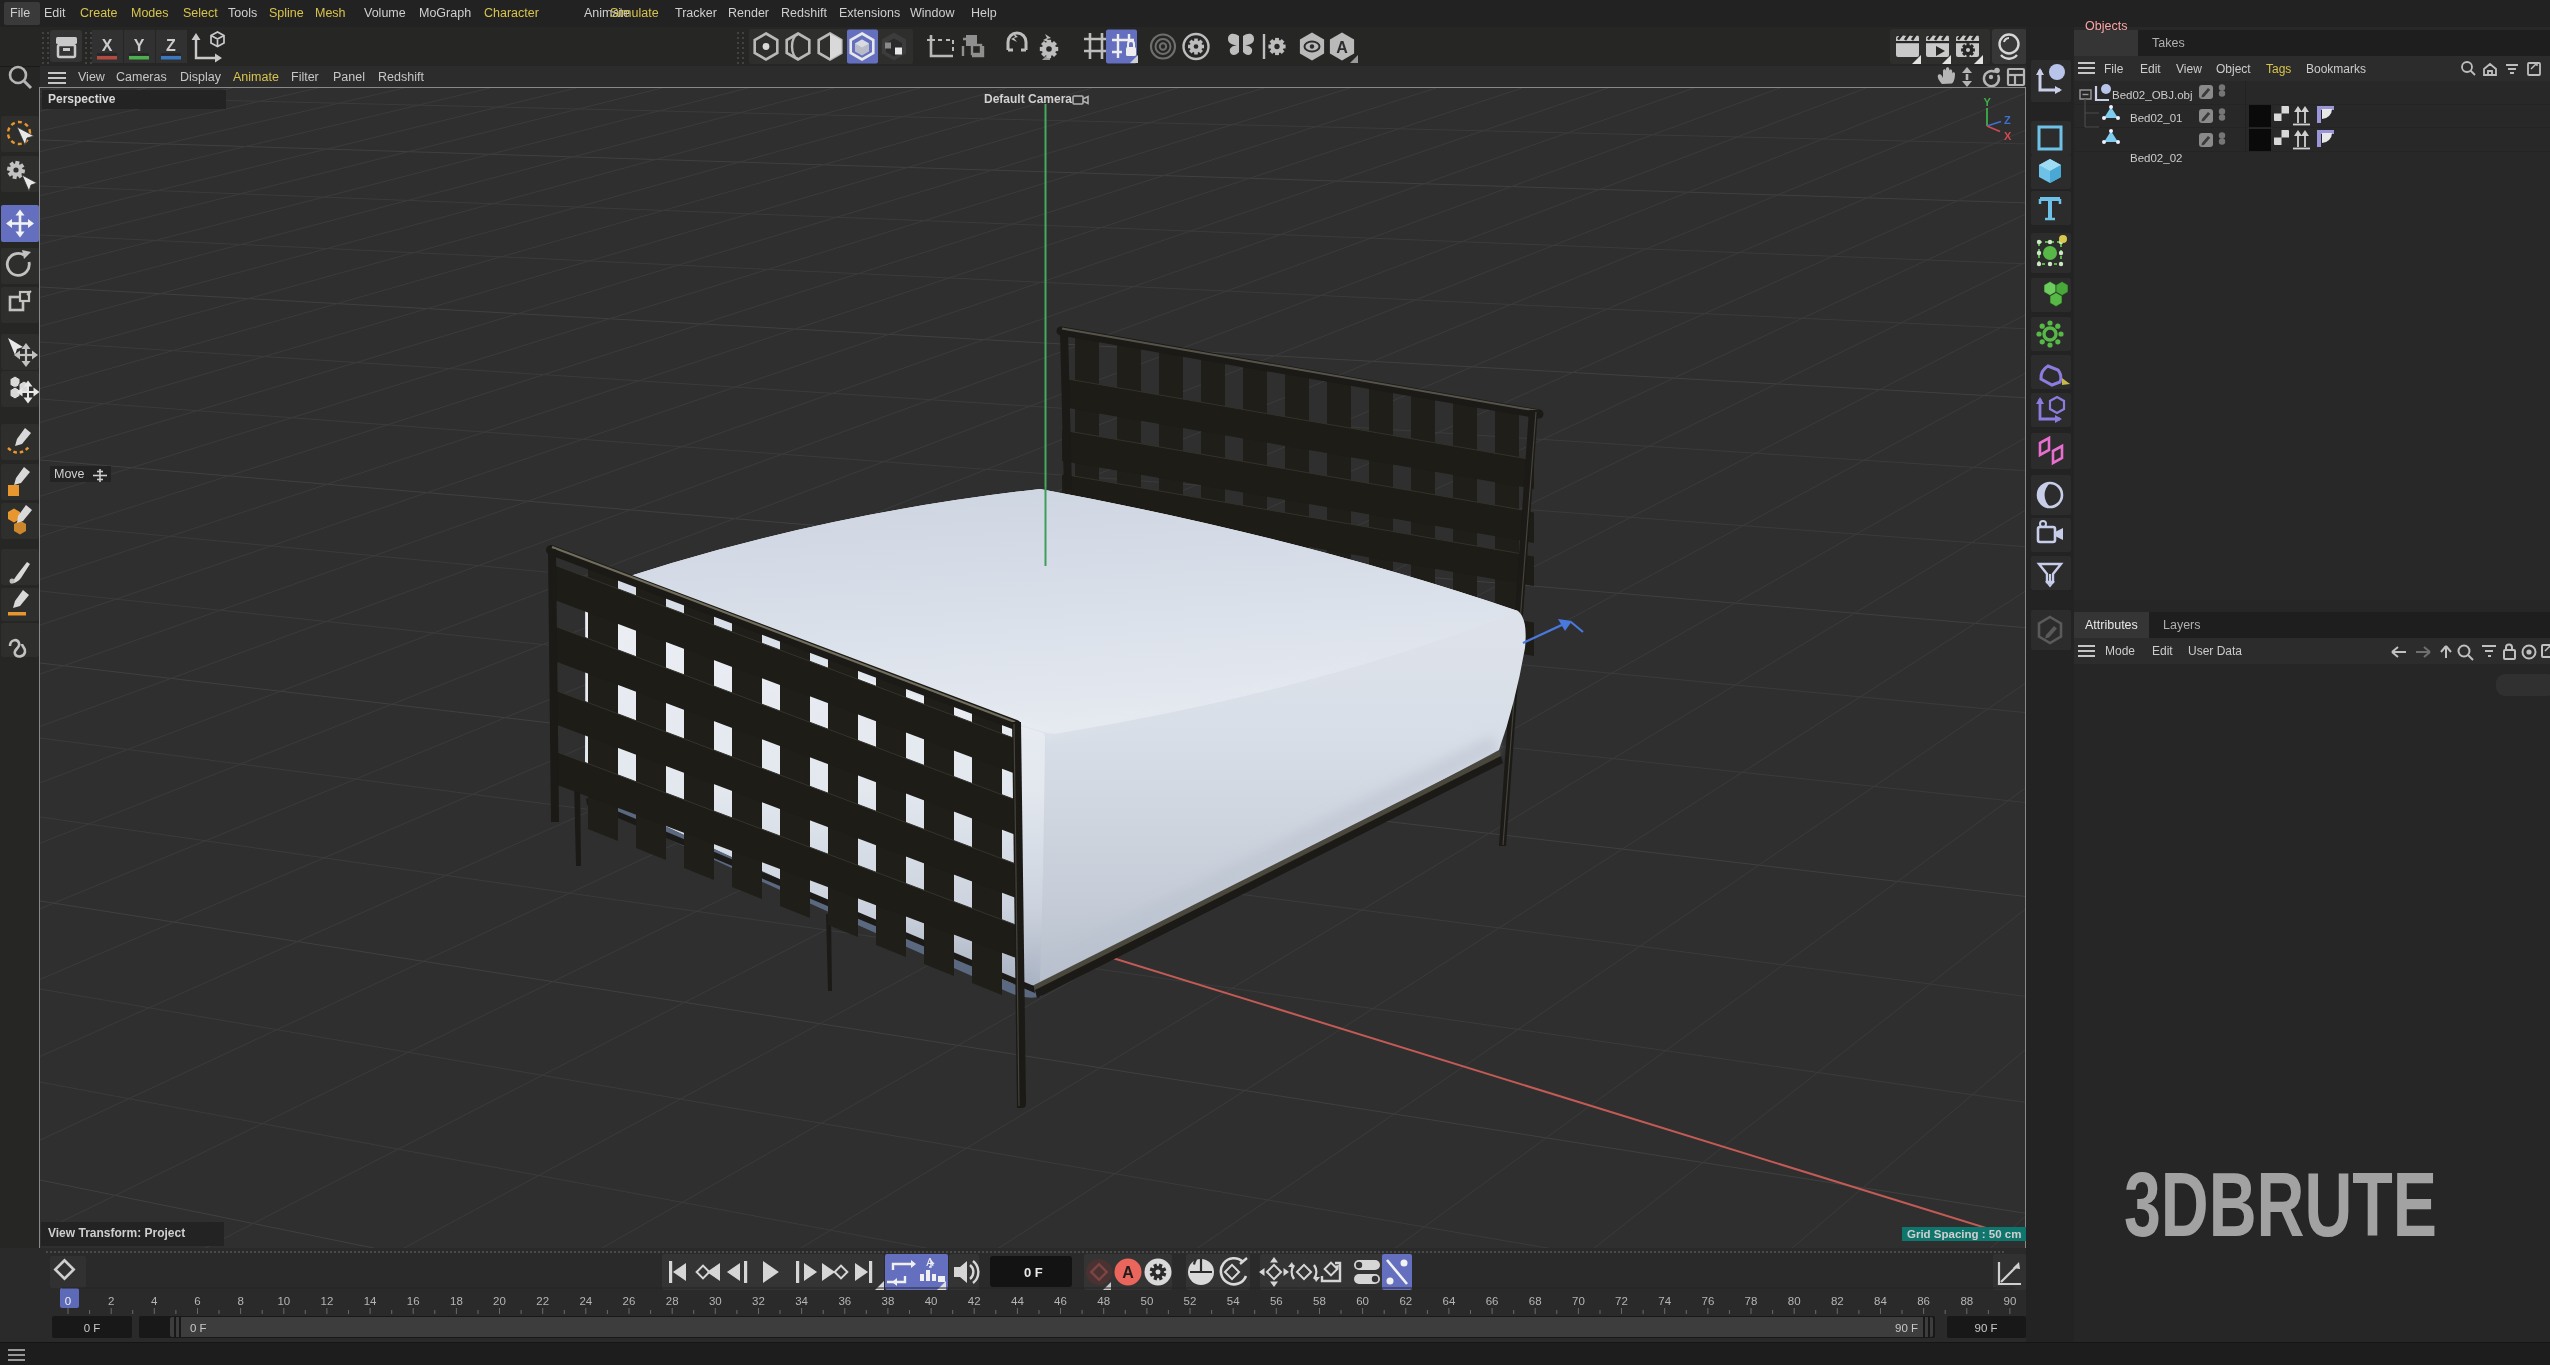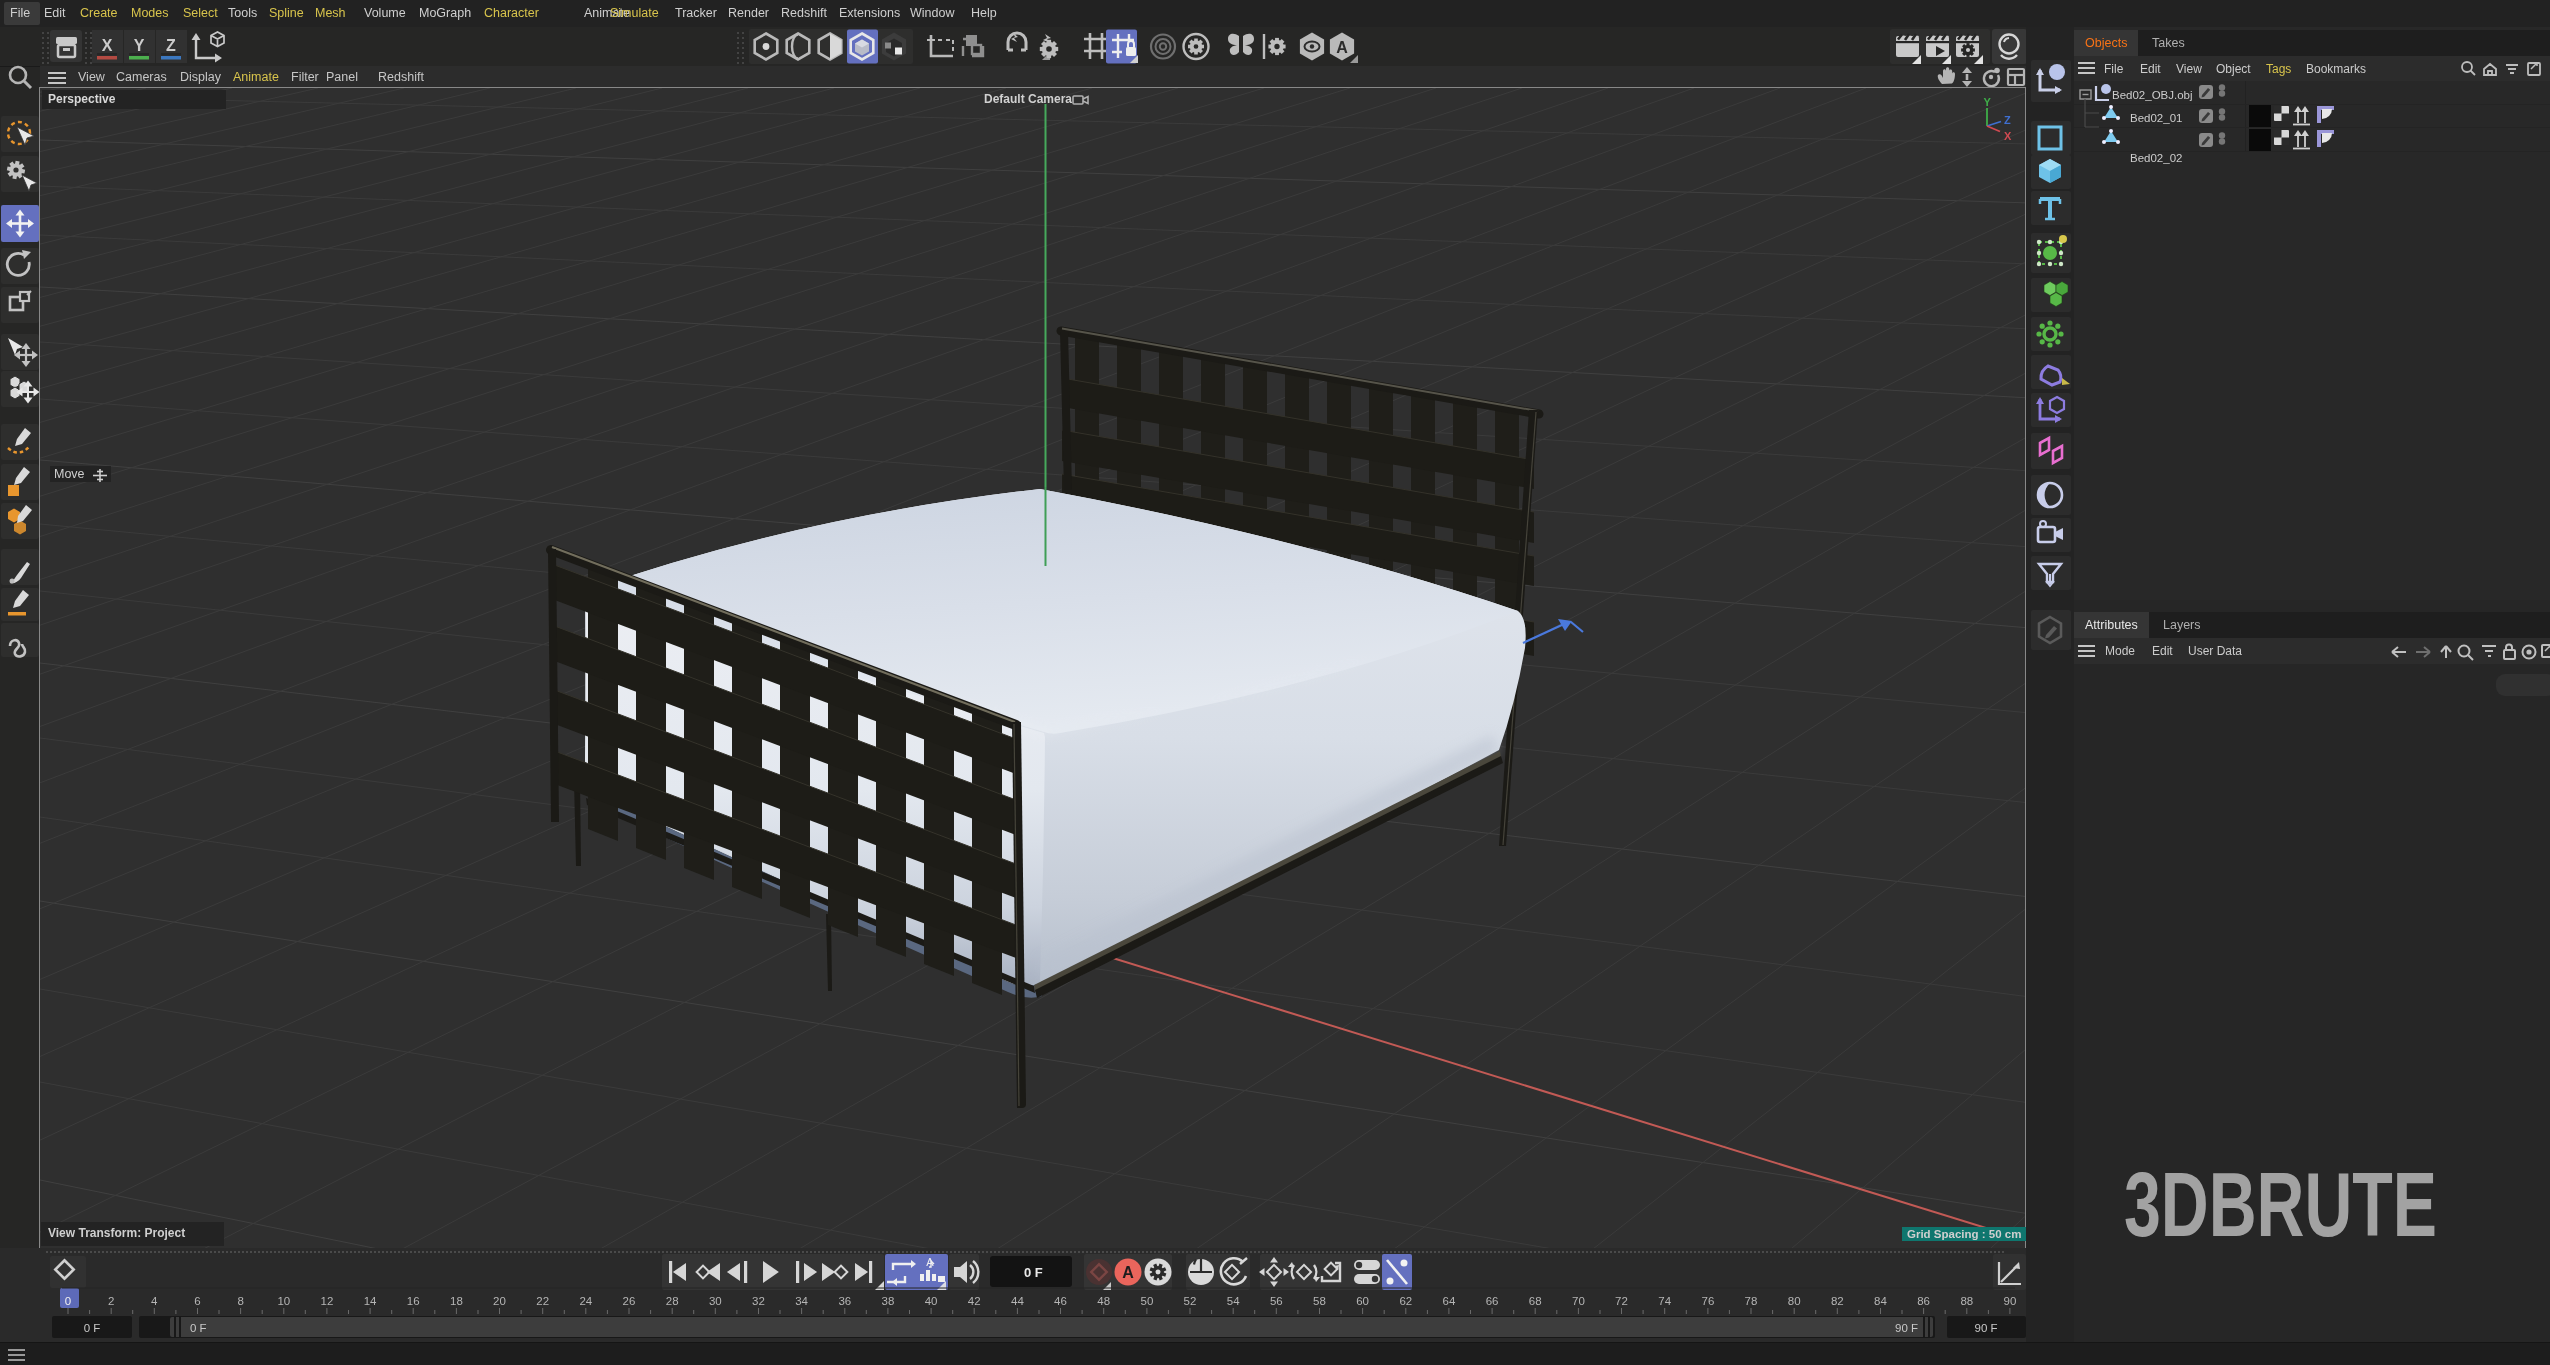--- a/index.html
+++ b/index.html
@@ -335,21 +335,21 @@
         <line x1="2" y1="3" x2="20" y2="3"></line>
         <line x1="2" y1="8" x2="20" y2="8"></line>
         <line x1="2" y1="13" x2="20" y2="13"></line>
       </g>
     </svg>
 <span class="abs vtxt" style="left:78px;top:70px;">View</span>
 <span class="abs vtxt" style="left:116px;top:70px;">Cameras</span>
 <span class="abs vtxt" style="left:180px;top:70px;">Display</span>
 <span class="abs vtxt gold" style="left:233px;top:70px;">Animate</span>
 <span class="abs vtxt" style="left:291px;top:70px;">Filter</span>
-<span class="abs vtxt" style="left:326px;top:70px;">Panel</span>
+<span class="abs vtxt" style="left:333px;top:70px;">Panel</span>
 <span class="abs vtxt" style="left:378px;top:70px;">Redshift</span>
 <svg class="abs" style="left:1896px;top:66px;" width="130" height="22">
 <g fill="#b5b5b5">
 <path d="M46,18 c-3,-3 -5,-7 -4,-9 c1,-1.5 3,-1 4,1 l1,2 v-7 c0,-2.5 3,-2.5 3,0 v-2 c0,-2.5 3.2,-2.5 3.2,0 v2 c0,-2 3,-2 3,0.5 v2 c0.5,-1.8 2.8,-1.5 2.8,0.5 c0,3.5 -1,8 -3,9.5 z"></path>
 </g>
 <g fill="#b5b5b5" stroke="#b5b5b5">
 <line x1="71" y1="8" x2="71" y2="14" stroke-width="2.6"></line>
 <path d="M71,1 l-5,6 10,0 z" stroke="none"></path>
         <path d="M71,21 l-5,-6 10,0 z" stroke="none"></path>
 </g>
@@ -622,21 +622,21 @@
 <rect x="5" y="529" width="40" height="34" fill="#2c2c2c" rx="2"></rect>
 <path d="M13,537 h22 l-8,10 v8 l-6,0 v-8 z" fill="none" stroke="#c8cdea" stroke-width="2.4"></path>
       <path d="M24,547 v10 m-4,-3 l4,5 4,-5" stroke="#c8cdea" stroke-width="2" fill="none"></path>
 <rect x="5" y="583" width="40" height="40" fill="#2c2c2c" rx="2"></rect>
 <path d="M24,590 l11,6.5 v13 l-11,6.5 -11,-6.5 v-13 z" fill="none" stroke="#5a5a5a" stroke-width="2.6"></path>
       <path d="M20,608 l8,-9 3,2.5 -8,9 -4,1 z" fill="#5a5a5a"></path>
 </svg>
     <div class="abs" style="left:2074px;top:27px;width:476px;height:573px;background:#282828;"></div>
 <div class="abs" style="left:2074px;top:30px;width:476px;height:26px;background:#1e1e1e;"></div>
 <div class="abs" style="left:2074px;top:30px;width:64px;height:26px;background:#353535;"></div>
-<span class="abs" style="left:2085px;top:36px;font-size:12.5px;color:#f97316;">Objects</span>
+<span class="abs" style="left:2085px;top:19px;font-size:12.5px;color:#fca5a5;">Objects</span>
 <span class="abs" style="left:2152px;top:36px;font-size:12.5px;color:#b0b0b0;">Takes</span>
 <div class="abs" style="left:2074px;top:56px;width:476px;height:25px;background:#2c2c2c;"></div>
 <svg class="abs" style="left:2078px;top:61px;" width="22" height="15">
       <g stroke="#c6c6c6" stroke-width="2">
         <line x1="0" y1="2" x2="17" y2="2"></line>
         <line x1="0" y1="7" x2="17" y2="7"></line>
         <line x1="0" y1="12" x2="17" y2="12"></line>
       </g>
     </svg>
 <span class="abs ptxt " style="left:2104px;top:62px;">File</span>

